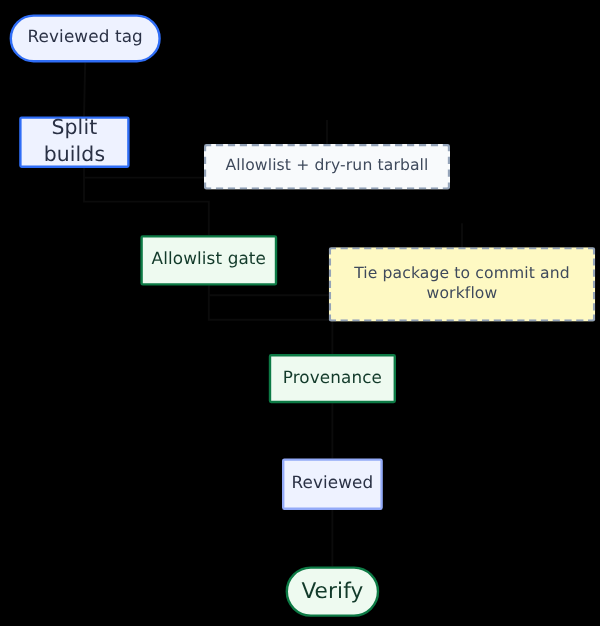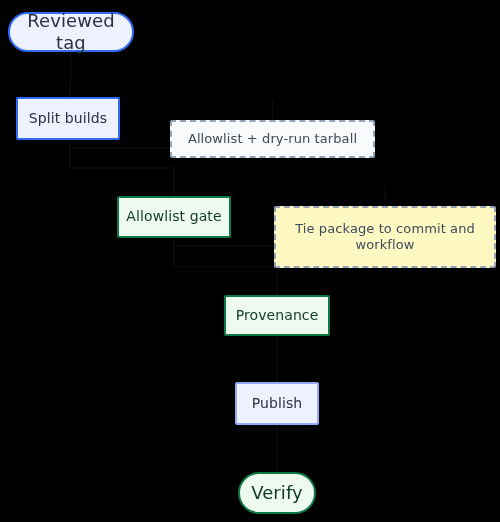--- a/index.html
+++ b/index.html
@@ -104,39 +104,39 @@
         <path d="M 70 140 L 70 148 L 272.5 148 L 272.5 100" stroke="#0b0b0b" fill="none"></path>
         <path d="M 70 140 L 70 168 L 174 168 L 174 196" stroke="#0b0b0b" fill="none"></path>
         <path d="M 174 238 L 174 246 L 385 246 L 385 186" stroke="#0b0b0b" fill="none"></path>
         <path d="M 174 238 L 174 266.5 L 277 266.5 L 277 295" stroke="#0b0b0b" fill="none"></path>
         <path d="M 277 336 L 277 382" stroke="#0b0b0b" fill="none"></path>
         <path d="M 277 425 L 277 472" stroke="#0b0b0b" fill="none"></path>
       </g>
   </svg>
 
   <div id="nodes-group">
-      <div class="node n-terminal t-blue" style="left: 8px; top: 12px; width: 126px; height: 40px; font-size: 18px; background: rgb(238, 242, 255); border-color: rgb(47, 109, 246); color: rgb(42, 49, 69);">
+      <div class="node n-terminal t-blue" style="left: 8px; top: 12px; width: 126px; height: 40px; font-size: 14px; background: rgb(238, 242, 255); border-color: rgb(47, 109, 246); color: rgb(42, 49, 69);">
         <span class="label">Reviewed tag</span>
       </div>
-      <div class="node n-process t-blue" style="left: 16px; top: 97px; width: 104px; height: 43px; font-size: 14px; background: rgb(238, 242, 255); border-color: rgb(47, 109, 246); color: rgb(42, 49, 69);">
+      <div class="node n-process t-blue" style="left: 16px; top: 97px; width: 92px; height: 43px; font-size: 17px; background: rgb(238, 242, 255); border-color: rgb(47, 109, 246); color: rgb(42, 49, 69);">
         <span class="label">Split builds</span>
       </div>
       <div class="node n-note t-note" style="left: 170px; top: 100px; width: 205px; height: 38px; font-size: 13px; background: rgb(248, 250, 252); border-color: rgb(148, 163, 184); color: rgb(63, 74, 92);">
         <span class="label">Allowlist + dry-run tarball</span>
       </div>
       <div class="node n-process t-green" style="left: 117px; top: 196px; width: 114px; height: 42px; font-size: 14px; background: rgb(238, 250, 240); border-color: rgb(13, 122, 69); color: rgb(18, 58, 42);">
         <span class="label">Allowlist gate</span>
       </div>
       <div class="node n-note t-note" style="left: 274px; top: 186px; width: 222px; height: 62px; font-size: 13px; background: #fef9c3; border-color: rgb(148, 163, 184); color: rgb(63, 74, 92);">
         <span class="label">Tie package to commit and workflow</span>
       </div>
       <div class="node n-process t-green" style="left: 224px; top: 295px; width: 106px; height: 41px; font-size: 14px; background: rgb(238, 250, 240); border-color: rgb(13, 122, 69); color: rgb(18, 58, 42);">
         <span class="label">Provenance</span>
       </div>
       <div class="node n-process t-blue-soft" style="left: 235px; top: 382px; width: 84px; height: 43px; font-size: 14px; background: rgb(238, 242, 255); border-color: rgb(147, 170, 248); color: rgb(42, 49, 69);">
-        <span class="label">Publish</span>
+        <span class="label">Reviewed</span>
       </div>
       <div class="node n-terminal t-green" style="left: 238px; top: 472px; width: 78px; height: 42px; font-size: 18px; background: rgb(238, 250, 240); border-color: rgb(13, 122, 69); color: rgb(18, 58, 42);">
         <span class="label">Verify</span>
       </div>
     </div>
 
 </div>
 
 </body></html>

